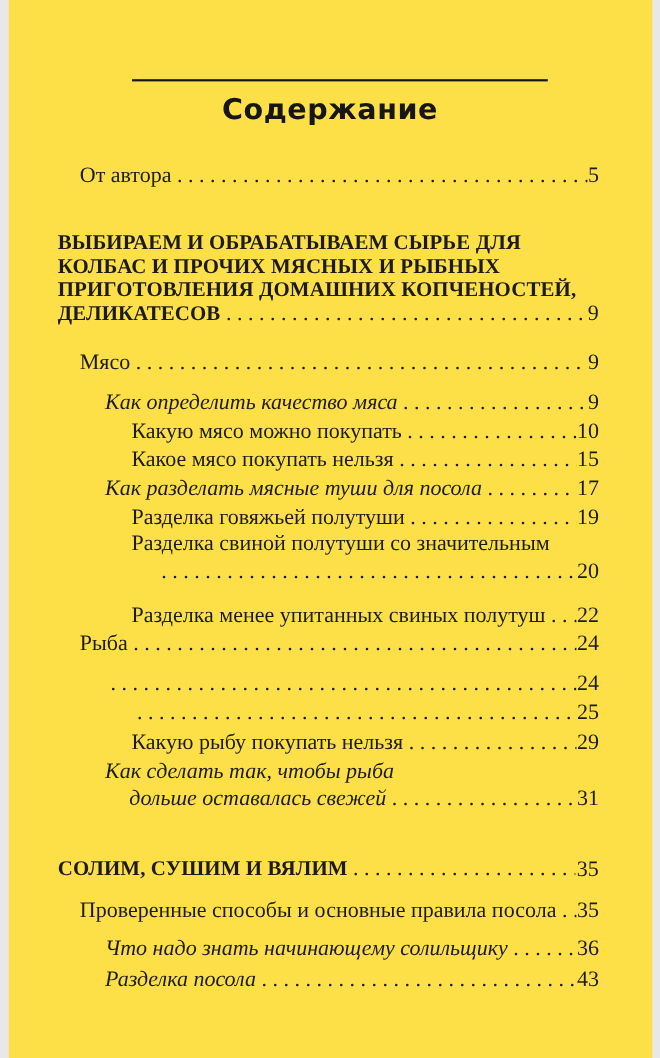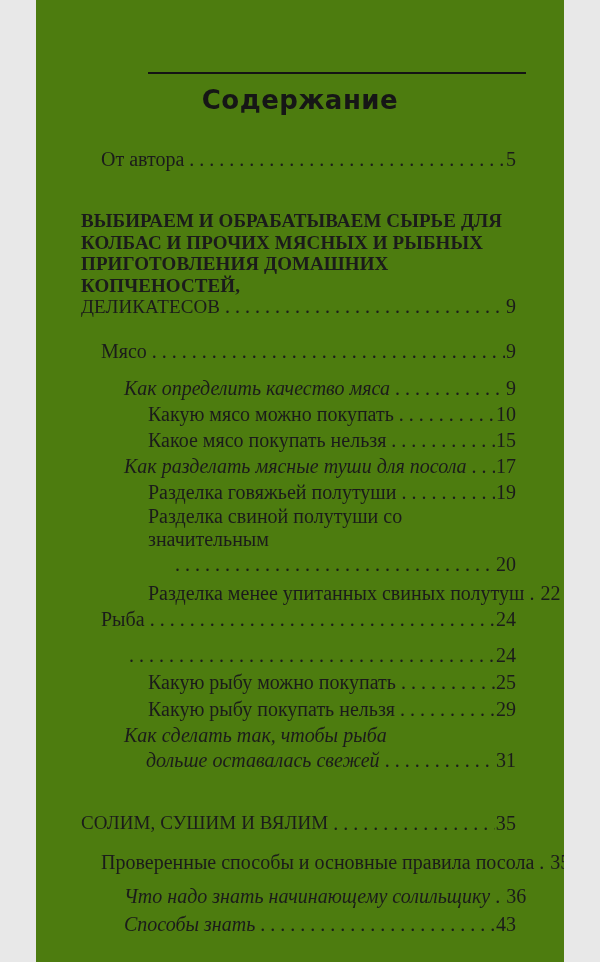--- a/index.html
+++ b/index.html
@@ -1,20 +1,20 @@
 <!DOCTYPE html>
 <html><head>
 <meta charset="utf-8">
 <style>
   html,body { margin:0; padding:0; background:#e8e8e8; }
   .page {
     position:relative;
-    width:528px; height:962px;
+    width:585px; height:962px;
     margin:0 auto;
-    background:#4d7c0f;
+    background:#fde047;
     color:#1b1b1b;
     font-family:"Liberation Serif","DejaVu Serif",serif;
     box-sizing:border-box;
     overflow:hidden;
   }
   .header-rule {
     position:absolute;
     left:112px; top:72px;
     width:378px; height:2px;
     background:#141414;
@@ -40,21 +40,21 @@
   .lvl2 .label, .lvl2 .l1 { font-style:italic; }
   .lvl3 { margin-left:67px; }
   .l1 { line-height:23px; }
   .cont { margin-left:22px; }
   .part {
     font-weight:700;
     font-size:19px;
     line-height:21.5px;
     letter-spacing:0.1px;
   }
-  .part .label { font-weight:400; }
+  .part .label { font-weight:700; }
   .partline { font-weight:700; }
   .label { white-space:nowrap; }
   .dots {
     flex:1 1 auto;
     overflow:hidden;
     white-space:nowrap;
     margin:0 1px 0 5px;
     min-width:10px;
   }
   .dots::after {
@@ -135,39 +135,38 @@
     </div>
 
     <div class="e lvl3">
       <div class="l1">Разделка свиной полутуши со значительным</div>
       <div class="row cont">
         <span class="dots"></span>
         <span class="pg">20</span>
       </div>
     </div>
 
-    <div class="e lvl3 row" style="margin-top:3px">
+    <div class="e lvl3 row" style="margin-top:14px">
       <span class="label">Разделка менее упитанных свиных полутуш</span>
       <span class="dots"></span>
       <span class="pg">22</span>
     </div>
 
     <div class="e lvl1 row" style="">
       <span class="label">Рыба</span>
       <span class="dots"></span>
       <span class="pg">24</span>
     </div>
 
     <div class="e lvl2 row" style="margin-top:10px">
       <span class="dots"></span>
       <span class="pg">24</span>
     </div>
 
     <div class="e lvl3 row" style="margin-top:1px">
-      <span class="label">Какую рыбу можно покупать</span>
       <span class="dots"></span>
       <span class="pg">25</span>
     </div>
 
     <div class="e lvl3 row" style="margin-top:1px">
       <span class="label">Какую рыбу покупать нельзя</span>
       <span class="dots"></span>
       <span class="pg">29</span>
     </div>
 
@@ -192,19 +191,19 @@
       <span class="pg">35</span>
     </div>
 
     <div class="e lvl2 row" style="margin-top:8px">
       <span class="label">Что надо знать начинающему солильщику</span>
       <span class="dots"></span>
       <span class="pg">36</span>
     </div>
 
     <div class="e lvl2 row" style="margin-top:2px">
-      <span class="label">Способы знать</span>
+      <span class="label">Разделка посола</span>
       <span class="dots"></span>
       <span class="pg">43</span>
     </div>
 
   </div>
 </div>
 
 </body></html>

